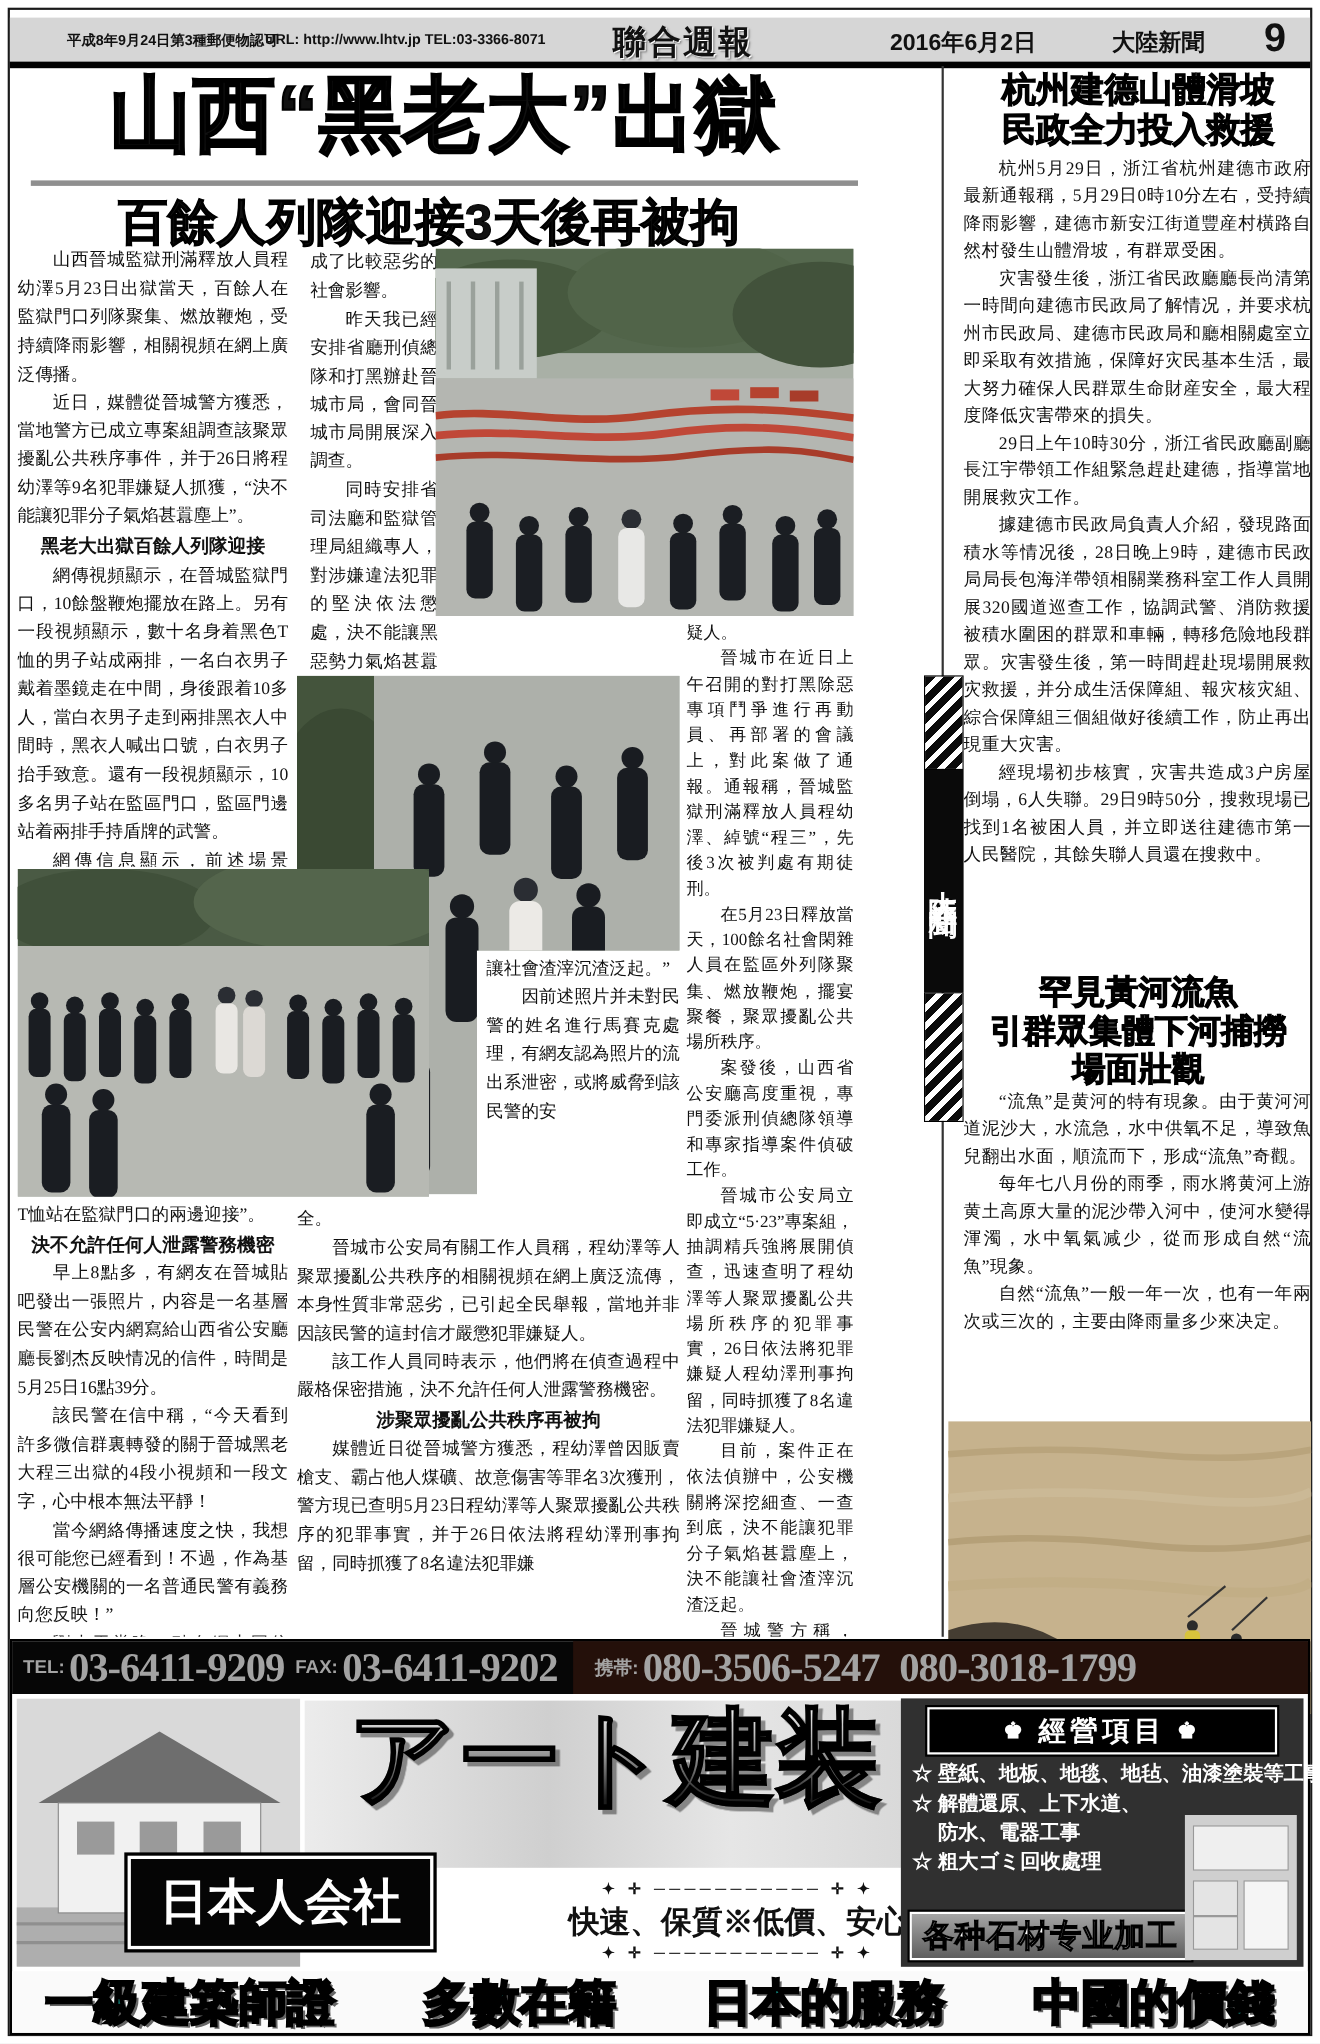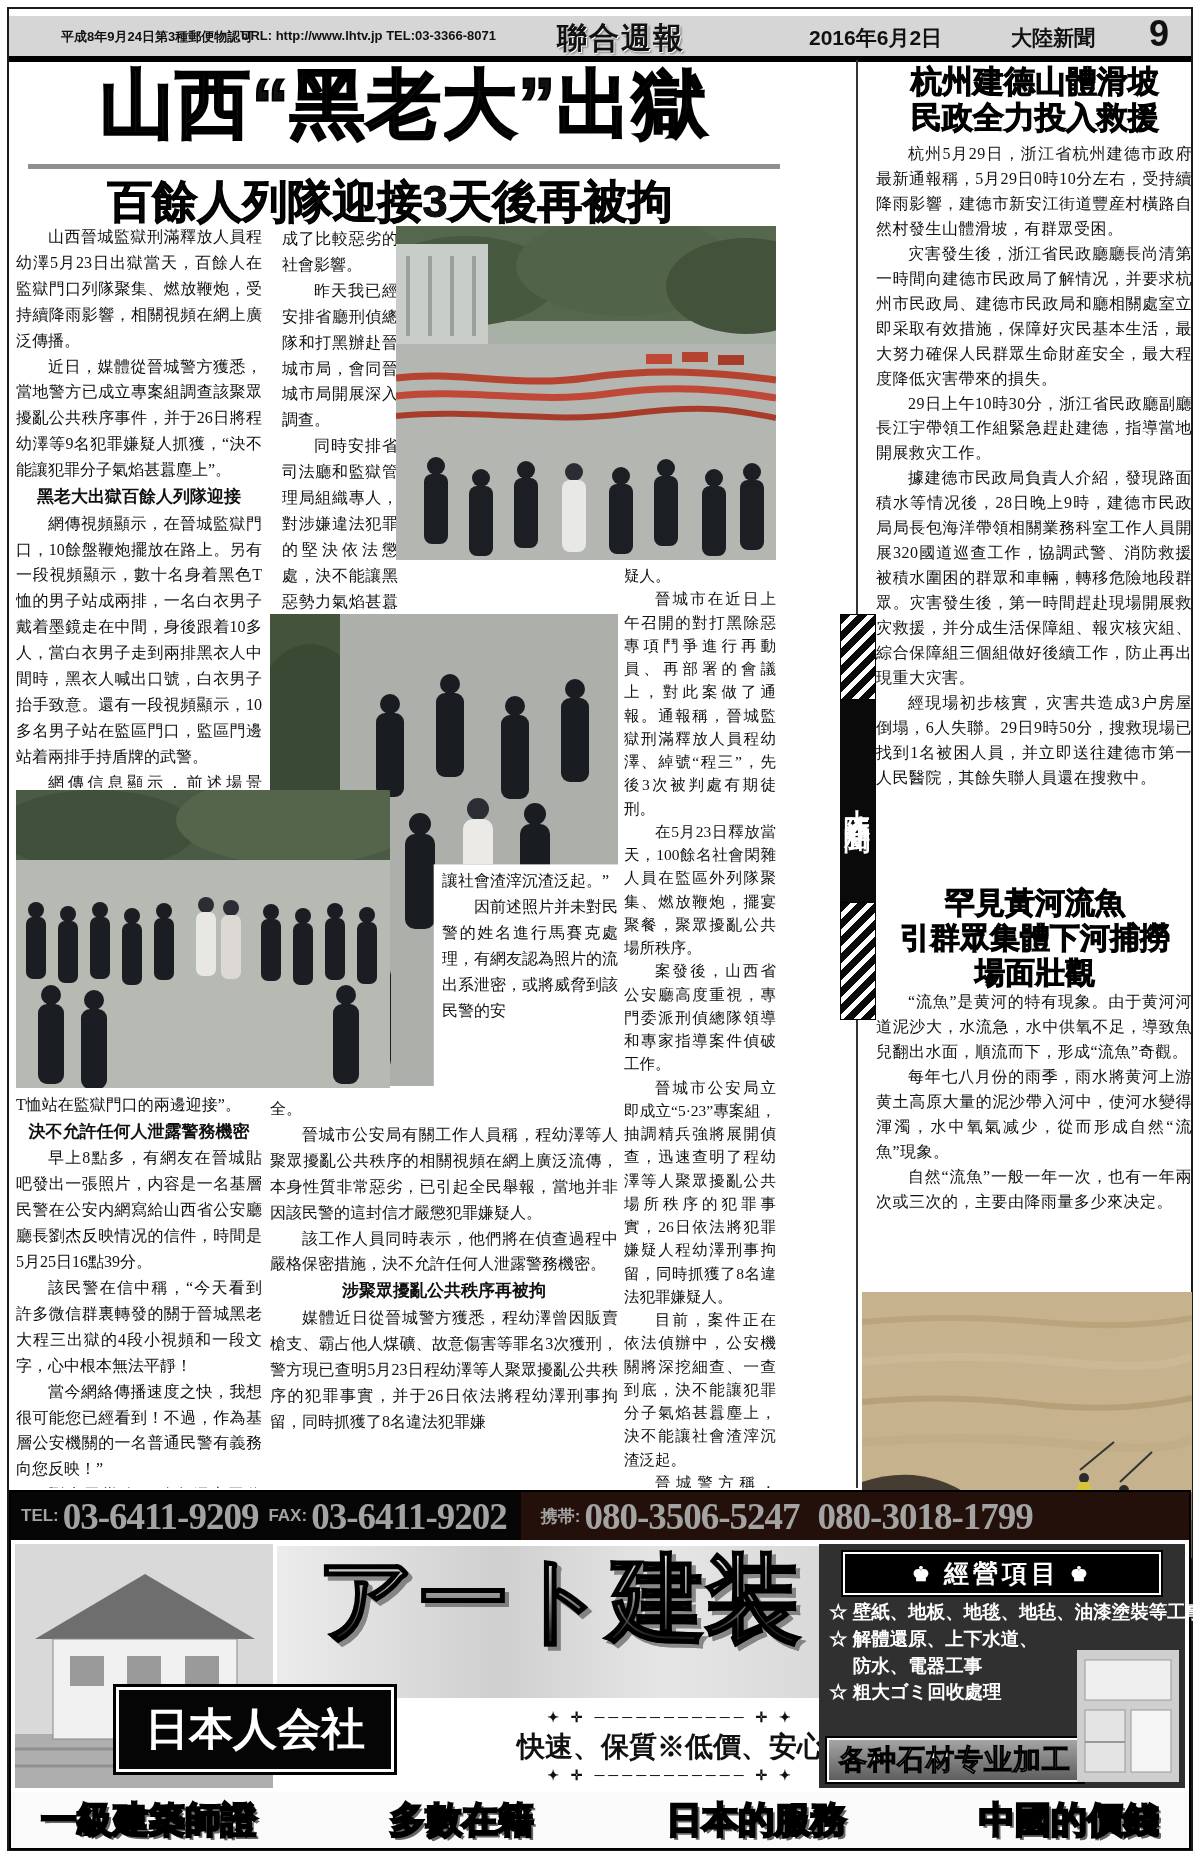--- a/index.html
+++ b/index.html
@@ -110,21 +110,21 @@
   .stone { position:absolute; left:8px; bottom:6px; width:256px; height:44px;
            background:linear-gradient(#a5a5a5,#5e5e5e); border:2px solid #fff;
            box-shadow:0 0 0 2px #000; display:flex; align-items:center; justify-content:center;
            color:#fff; font-family:"Liberation Sans", sans-serif; font-weight:900; font-size:28px;
            -webkit-text-stroke:1px #000; letter-spacing:1px; }
   .ad-kitchen { position:absolute; right:6px; bottom:6px; width:102px; height:132px; }
   .ad-kitchen svg { width:100%; height:100%; display:block; }
 
   .ad-footer { position:absolute; left:0; bottom:0; width:100%; height:56px; background:#fafafa;
                display:flex; align-items:center; justify-content:space-between; padding:0 30px;
-               font-family:"Liberation Sans", sans-serif; font-weight:900; font-size:36px;
+               font-family:"Liberation Sans", sans-serif; font-weight:900; font-size:44px;
                color:#0f766e; -webkit-text-stroke:2.5px #000; text-shadow:3px 3px 0 #666; }
 </style>
 </head>
 <body>
 
 <div class="page">
   <div class="abs frame"></div>
 
   <div class="abs masthead">
     <span class="mh mh-permit">平成8年9月24日第3種郵便物認可</span>

